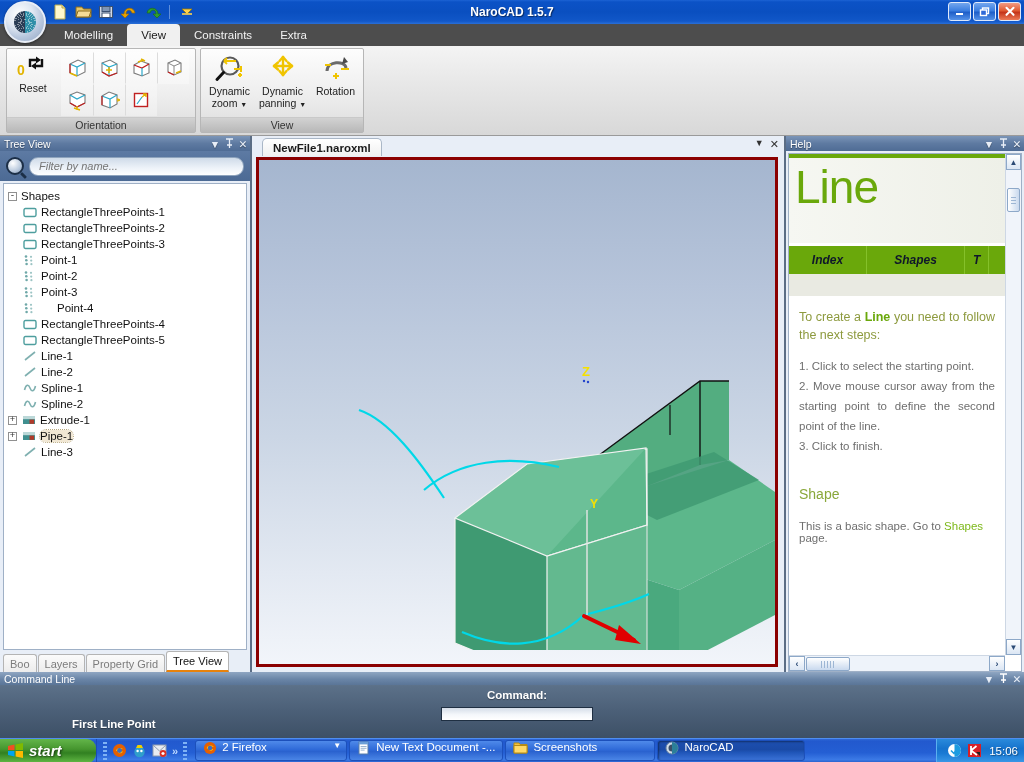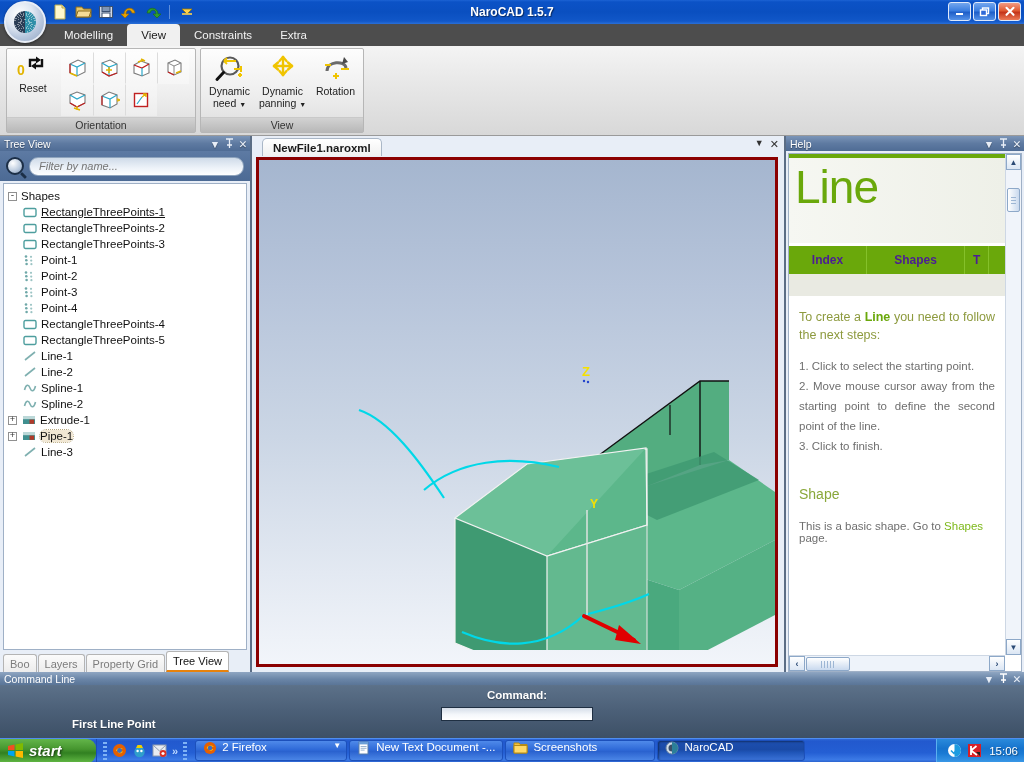--- a/index.html
+++ b/index.html
@@ -228,21 +228,21 @@
     height: 88px; background: linear-gradient(to right, #f6f7f2, #eef0e8);
     position: relative; border-bottom: 3px solid #ffffff;
   }
   .help-hero .htitle {
     position: absolute; left: 6px; top: 2px;
     font-size: 46px; color: #6aa80b; font-weight: normal;
     font-family: "Liberation Sans", sans-serif; letter-spacing: -1px;
   }
   .help-navbar {
     height: 28px; background: #6aa80b; display: flex; align-items: center;
-    color: #4c1d95; font-size: 12px; font-weight: bold;
+    color: #0f172a; font-size: 12px; font-weight: bold; font-style: italic;
   }
   .help-navbar .hn {
     padding: 0 8px; height: 28px; display: flex; align-items: center;
     border-right: 1px solid #85c12a; white-space: nowrap;
   }
   .help-subbar { height: 22px; background: #e9eae2; }
   .help-text { padding: 12px 10px 0 10px; }
   .help-lead {
     font-size: 12.5px; color: #8d9a3e; line-height: 18px; text-align: justify;
     margin-bottom: 12px; font-family: "Liberation Sans", sans-serif;
@@ -517,21 +517,21 @@
         <div class="viewbtn">
           <svg width="38" height="32" viewBox="0 0 38 32">
             <circle cx="19" cy="13" r="8.5" fill="none" stroke="#5a5a5a" stroke-width="2.2"></circle>
             <path d="M12.5 19.5 L6 26.5" stroke="#111" stroke-width="3" stroke-linecap="round"></path>
             <path d="M13 8 L25 8 M13 8 L16 5 M13 8 L16 11" stroke="#f0c400" stroke-width="1.8" fill="none"></path>
             <path d="M23 16 L30 16 M30 13 L30 19" stroke="#f0c400" stroke-width="2"></path>
             <path d="M27 22 L31 22 M29 20 L29 24" stroke="#f0c400" stroke-width="2"></path>
           </svg>
           <div class="vl">
             <span>Dynamic</span><br>
-            <span>need</span>
+            <span>zoom</span>
             <span style="font-size:7px;">▼</span>
           </div>
         </div>
 
         <div class="viewbtn">
           <svg width="38" height="32" viewBox="0 0 38 32">
             <g stroke="#f0c400" stroke-width="2.4" fill="none" stroke-linecap="round">
               <path d="M19 4 L19 22"></path>
                 <path d="M10 13 L28 13"></path>
               <path d="M19 4 L15.5 8"></path>
@@ -586,21 +586,21 @@
         <div class="mag"></div>
         <input class="filter-input" type="text" placeholder="Filter by name..." style="">
       </div>
 
       <div class="tree-body">
         <div class="tnode">
           <span class="expander">-</span>
           <span class="tlabel">Shapes</span>
         </div>
         <div id="tree-items">
-            <div class="tnode" style="padding-left: 14px; text-decoration: underline;">
+            <div class="tnode" style="padding-left: 14px;">
               <span class="tico">
                 <svg width="14" height="11" viewBox="0 0 14 11">
                   <rect x="1" y="1.5" width="12" height="8" rx="1.4" fill="#ffffff" stroke="#4e9e9e" stroke-width="1.4"></rect>
                 </svg>
               </span>
               <span class="tlabel">RectangleThreePoints-1</span>
             </div>
             <div class="tnode" style="padding-left: 14px;">
               <span class="tico">
                 <svg width="14" height="11" viewBox="0 0 14 11">
@@ -649,21 +649,21 @@
                   <circle cx="3" cy="2.5" r="1.3" fill="#6fa8a8"></circle>
                   <circle cx="8" cy="2.8" r="1.1" fill="#9cc4c4"></circle>
                   <circle cx="3.3" cy="6.3" r="1.3" fill="#6fa8a8"></circle>
                   <circle cx="8.2" cy="6.6" r="1.1" fill="#9cc4c4"></circle>
                   <circle cx="3.6" cy="10" r="1.3" fill="#6fa8a8"></circle>
                   <circle cx="8.4" cy="10.2" r="1.1" fill="#9cc4c4"></circle>
                 </svg>
               </span>
               <span class="tlabel">Point-3</span>
             </div>
-            <div class="tnode" style="padding-left: 14px;">
+            <div class="tnode" style="padding-left: 14px; gap: 16px;">
               <span class="tico">
                 <svg width="14" height="13" viewBox="0 0 14 13">
                   <circle cx="3" cy="2.5" r="1.3" fill="#6fa8a8"></circle>
                   <circle cx="8" cy="2.8" r="1.1" fill="#9cc4c4"></circle>
                   <circle cx="3.3" cy="6.3" r="1.3" fill="#6fa8a8"></circle>
                   <circle cx="8.2" cy="6.6" r="1.1" fill="#9cc4c4"></circle>
                   <circle cx="3.6" cy="10" r="1.3" fill="#6fa8a8"></circle>
                   <circle cx="8.4" cy="10.2" r="1.1" fill="#9cc4c4"></circle>
                 </svg>
               </span>

